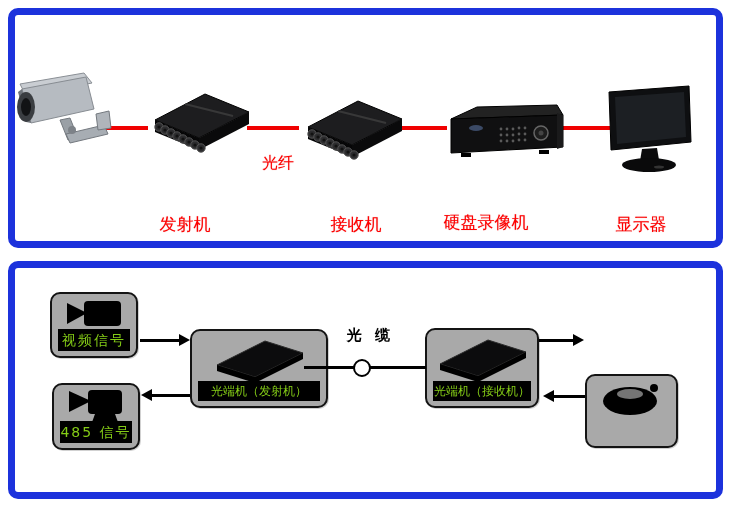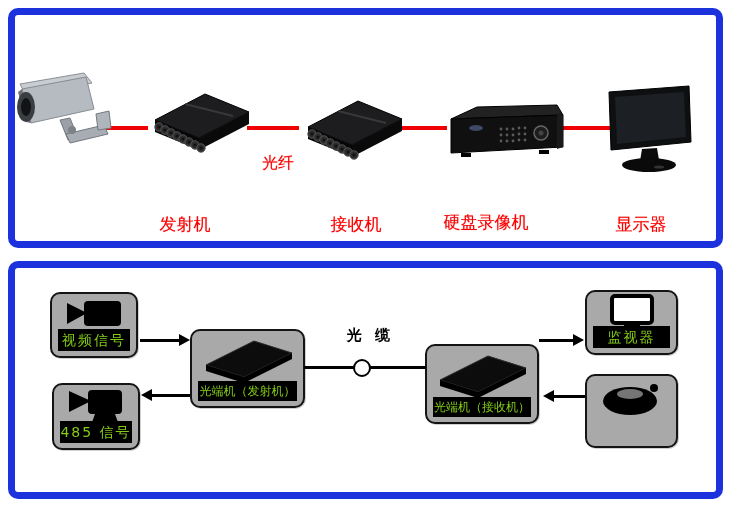--- a/index.html
+++ b/index.html
@@ -197,52 +197,42 @@
     <div class="icon-wrap">
       <svg width="62" height="38" viewBox="0 0 62 38" style="margin:0 auto;">
         <polygon points="4,3 26,13 4,24" fill="#000"></polygon>
         <rect x="23" y="2" width="34" height="24" rx="4" fill="#000"></rect>
         <polygon points="30,26 50,26 54,37 26,37" fill="#000"></polygon>
       </svg>
     </div>
     <div class="strip">485 信号</div>
   </div>
 
-  <div class="node" style="left:190px;top:329px;width:115px;height:79px;">
+  <div class="node" style="left:190px;top:329px;width:138px;height:79px;">
     <div class="icon-wrap" style="top:4px;">
       <svg width="100" height="48" viewBox="0 0 100 48" style="margin:0 auto;">
         <polygon points="8,30 56,6 94,18 46,42" fill="#0c0c0d" stroke="#2b2b2b" stroke-width="1"></polygon>
         <polygon points="8,30 46,42 46,48 8,36" fill="#000"></polygon>
         <polygon points="46,42 94,18 94,24 46,48" fill="#000"></polygon>
       </svg>
     </div>
     <div class="strip small">光端机（发射机）</div>
   </div>
 
-  <div class="node" style="left:425px;top:344px;width:114px;height:80px;">
+  <div class="node" style="left:425px;top:328px;width:114px;height:80px;">
     <div class="icon-wrap" style="top:4px;">
       <svg width="100" height="48" viewBox="0 0 100 48" style="margin:0 auto;">
         <polygon points="8,30 56,6 94,18 46,42" fill="#0c0c0d" stroke="#2b2b2b" stroke-width="1"></polygon>
         <polygon points="8,30 46,42 46,48 8,36" fill="#000"></polygon>
         <polygon points="46,42 94,18 94,24 46,48" fill="#000"></polygon>
       </svg>
     </div>
     <div class="strip small">光端机（接收机）</div>
   </div>
 
-  <div class="node" style="left:585px;top:290px;width:93px;height:65px;">
-    <div class="icon-wrap" style="top:2px;">
-      <svg width="60" height="36" viewBox="0 0 60 36" style="margin:0 auto;">
-        <rect x="10" y="2" width="40" height="27" rx="3" fill="#fff" stroke="#000" stroke-width="4"></rect>
-        <rect x="22" y="29" width="16" height="3" fill="#000"></rect>
-        <rect x="14" y="32" width="32" height="3" fill="#000"></rect>
-      </svg>
-    </div>
-    <div class="strip">监视器</div>
-  </div>
 
   <div class="node" style="left:585px;top:374px;width:93px;height:74px;">
     <div class="icon-wrap" style="top:4px;">
       <svg width="68" height="38" viewBox="0 0 68 38" style="margin:0 auto;">
         <circle cx="56" cy="8" r="4" fill="#000"></circle>
         <ellipse cx="32" cy="21" rx="27" ry="14" fill="#000"></ellipse>
         <ellipse cx="32" cy="14" rx="13" ry="5" fill="#8a8a8a" opacity="0.85"></ellipse>
       </svg>
     </div>
   </div>

